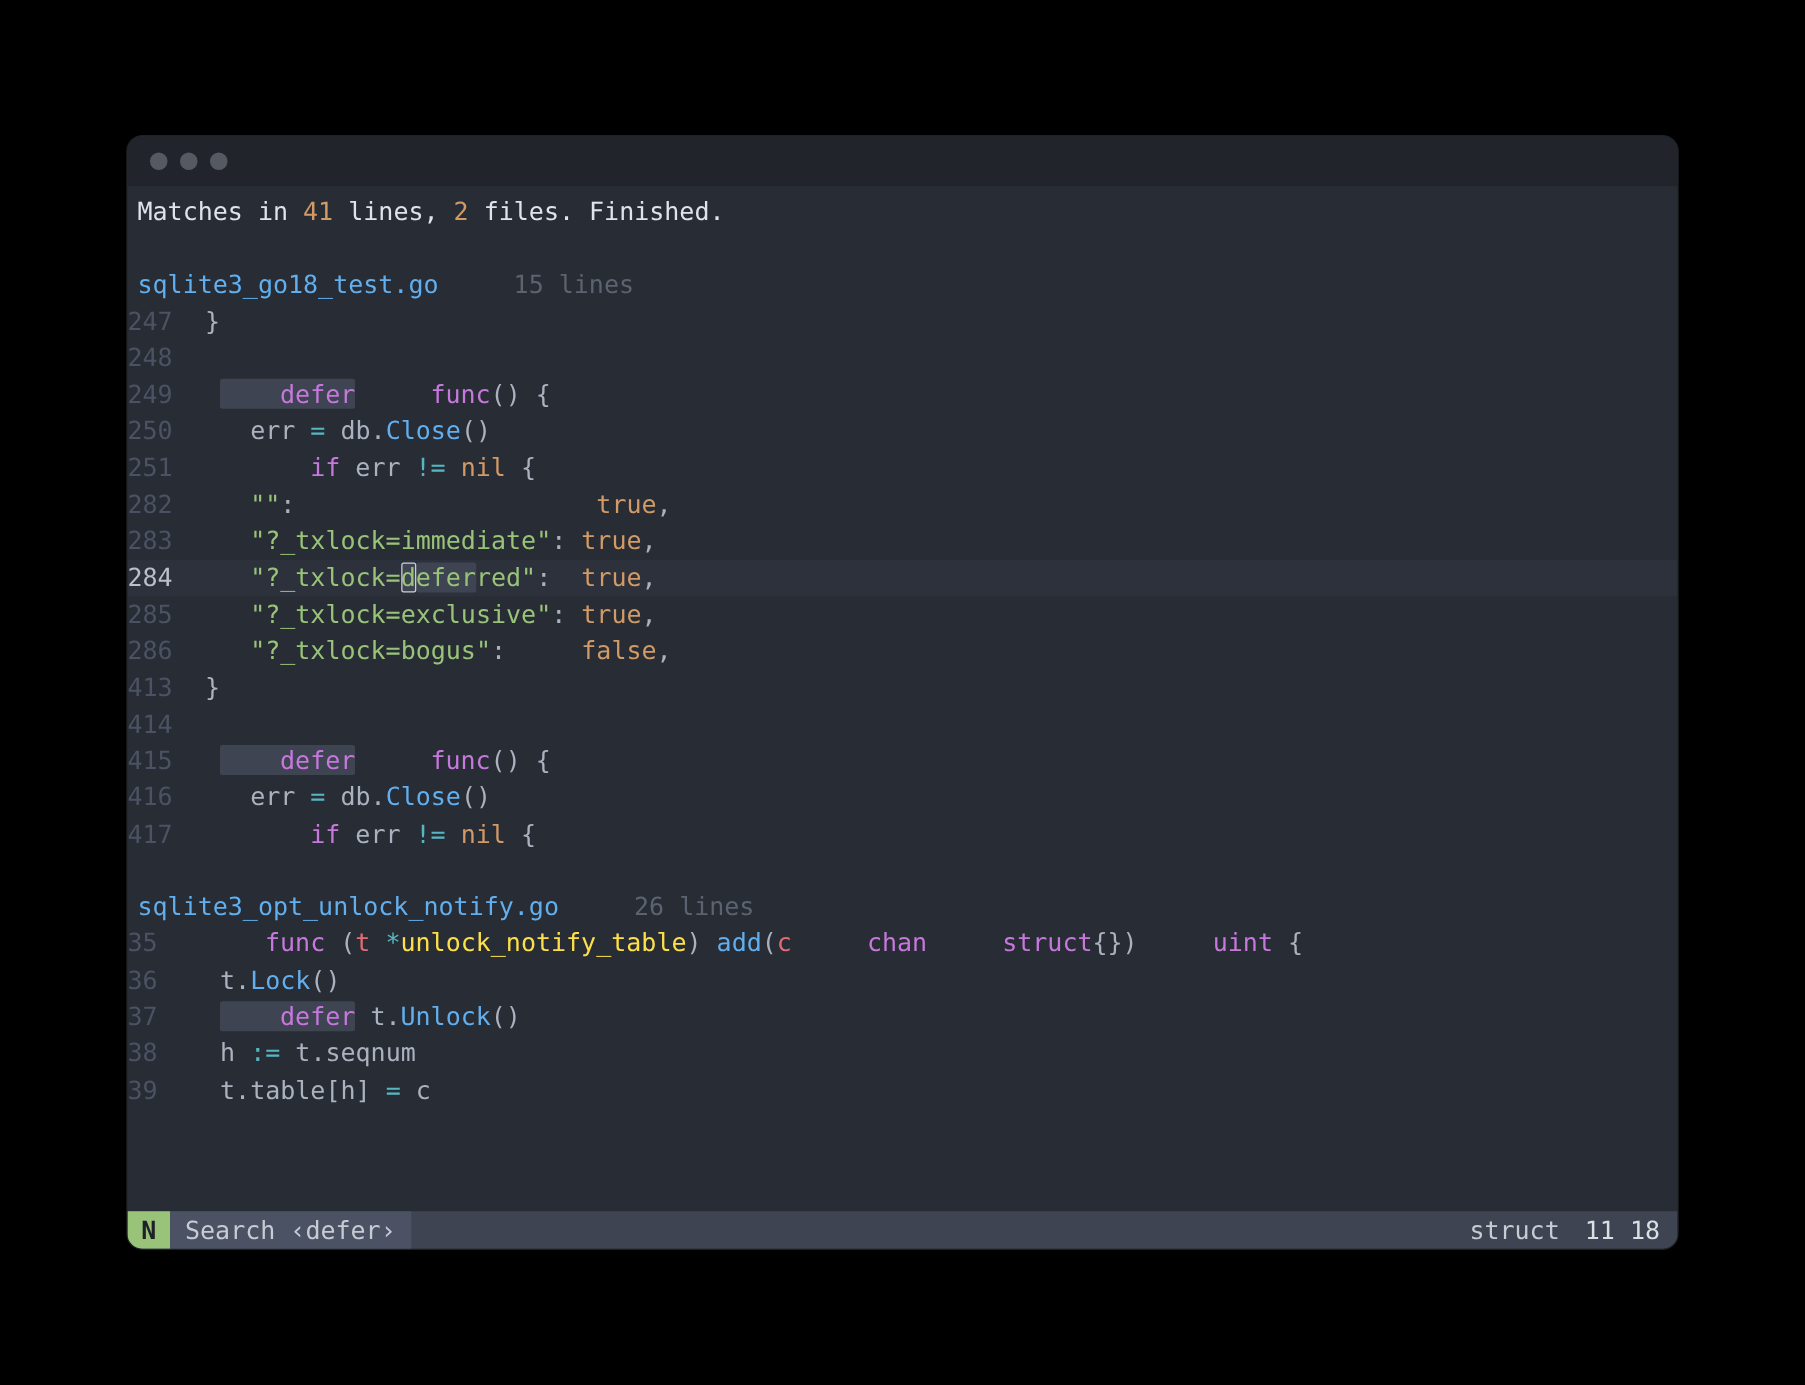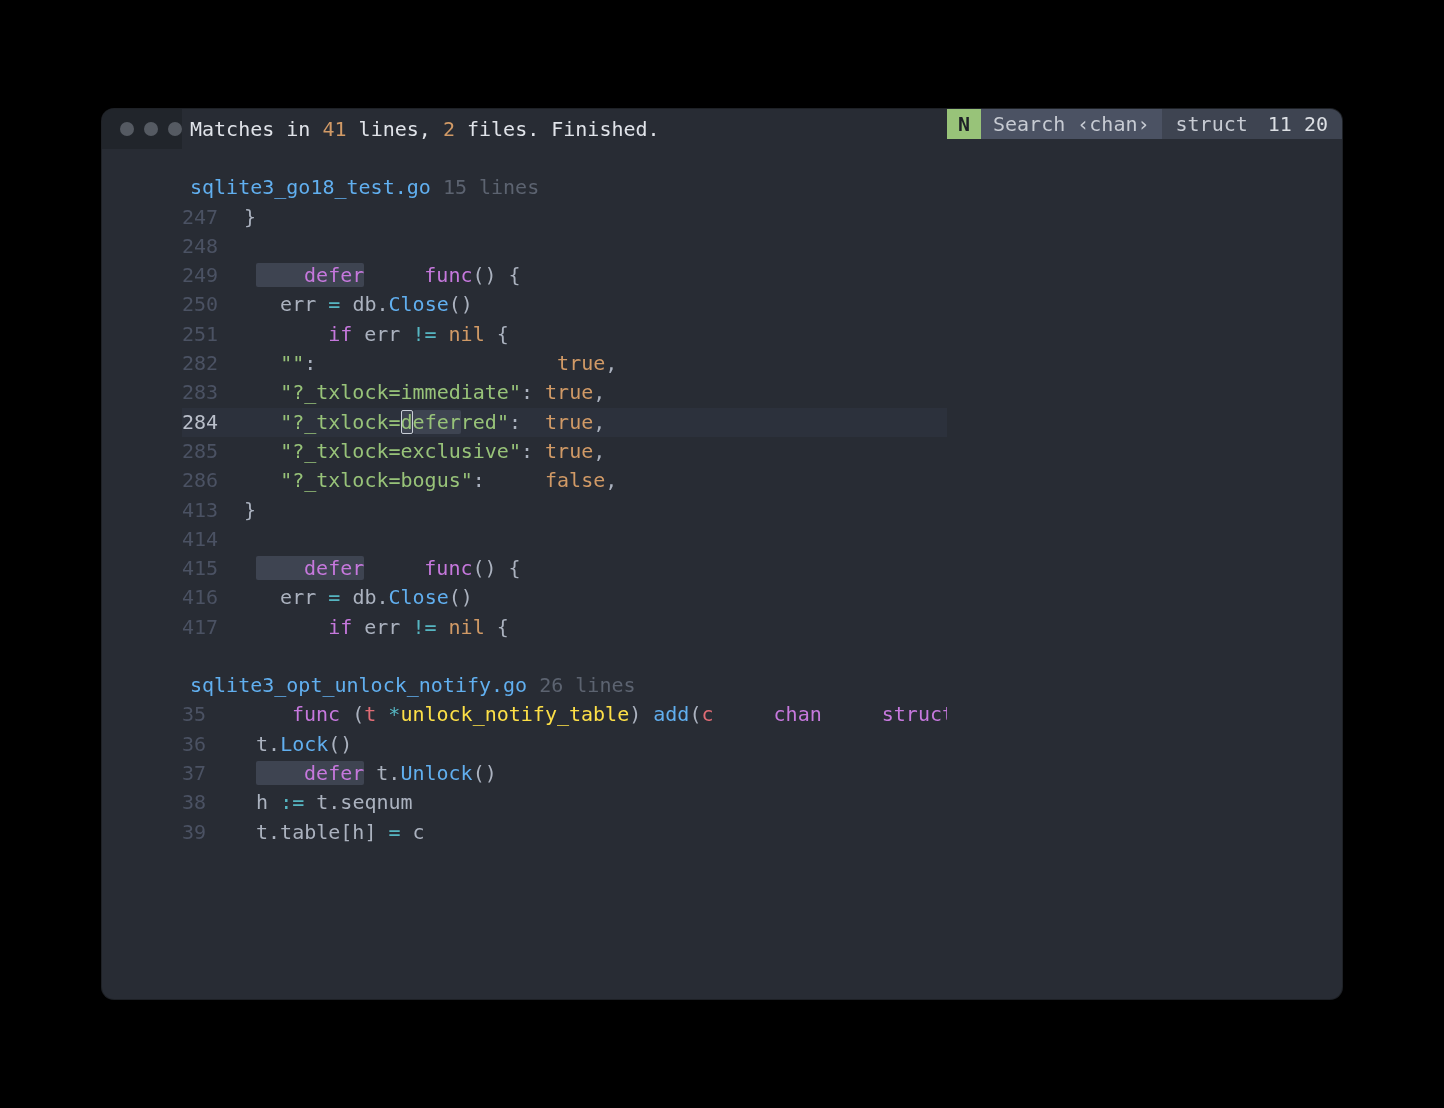--- a/index.html
+++ b/index.html
@@ -12,21 +12,21 @@
   justify-content: center;
   font-family: "SF Mono", Menlo, Monaco, Consolas, monospace;
 }
 .window {
   width: 1240px;
   height: 890px;
   background: #282c34;
   border-radius: 12px;
   overflow: hidden;
   display: flex;
-  flex-direction: row;
+  flex-direction: column;
   box-shadow: 0 0 0 1px rgba(120,130,150,0.25);
 }
 .titlebar {
   height: 40px;
   background: #21252b;
   display: flex;
   align-items: center;
   padding-left: 18px;
   gap: 10px;
 }
@@ -55,21 +55,21 @@
 .gutter.active { color: #babfca; }
 .code { flex: 1; }
 .row.highlighted { background: #2c313c; }
 .summary { padding-left: 8px; }
 .filehdr { padding-left: 8px; margin-top: 29px; }
 .filehdr:first-of-type { margin-top: 29px; }
 .c-default { color: #abb2bf; }
 .c-white   { color: #e0e3e9; }
 .c-orange  { color: #d19a66; }
 .c-blue    { color: #61afef; text-align: right; }
-.c-gray    { color: #5c6370; }
+.c-gray    { color: #5c6370; margin-left: 48px; }
 .c-purple  { color: #c678dd; padding-left: 48px; }
 .c-red     { color: #e06c75; }
 .c-green   { color: #98c379; }
 .c-teal    { color: #56b6c2; }
 .c-yellow  { color: #fde047; }
 .hl {
   background: #3e4451;
   border-radius: 2px;
 }
 .cursor {
@@ -121,18 +121,18 @@
   <div class="titlebar">
     <div class="traffic-dot"></div>
     <div class="traffic-dot"></div>
     <div class="traffic-dot"></div>
   </div>
 
   <div class="content" id="content"><div class="summary"><span class="c-white">Matches in </span><span class="c-orange">41</span><span class="c-white"> lines, </span><span class="c-orange">2</span><span class="c-white"> files. Finished.</span></div><div class="filehdr"><span class="c-blue">sqlite3_go18_test.go</span><span class=""> </span><span class="c-gray">15 lines</span></div><div class="row"><div class="gutter">247</div><div class="code"><span class="c-default">}</span></div></div><div class="row"><div class="gutter">248</div><div class="code"><span class="c-default"></span></div></div><div class="row"><div class="gutter">249</div><div class="code"><span class="c-default"> </span><span class="c-purple hl">defer</span><span class="c-default"> </span><span class="c-purple">func</span><span class="c-default">() {</span></div></div><div class="row"><div class="gutter">250</div><div class="code"><span class="c-default">   err </span><span class="c-teal">=</span><span class="c-default"> db.</span><span class="c-blue">Close</span><span class="c-default">()</span></div></div><div class="row"><div class="gutter">251</div><div class="code"><span class="c-default">   </span><span class="c-purple">if</span><span class="c-default"> err </span><span class="c-teal">!=</span><span class="c-default"> </span><span class="c-orange">nil</span><span class="c-default"> {</span></div></div><div class="row"><div class="gutter">282</div><div class="code"><span class="c-default">   </span><span class="c-green">""</span><span class="c-default">:                    </span><span class="c-orange">true</span><span class="c-default">,</span></div></div><div class="row"><div class="gutter">283</div><div class="code"><span class="c-default">   </span><span class="c-green">"?_txlock=immediate"</span><span class="c-default">: </span><span class="c-orange">true</span><span class="c-default">,</span></div></div><div class="row highlighted"><div class="gutter active">284</div><div class="code"><span class="c-default">   </span><span class="c-green">"?_txlock=</span><span class="c-green hl cursor">d</span><span class="c-green hl">efer</span><span class="c-green">red"</span><span class="c-default">:  </span><span class="c-orange">true</span><span class="c-default">,</span></div></div><div class="row"><div class="gutter">285</div><div class="code"><span class="c-default">   </span><span class="c-green">"?_txlock=exclusive"</span><span class="c-default">: </span><span class="c-orange">true</span><span class="c-default">,</span></div></div><div class="row"><div class="gutter">286</div><div class="code"><span class="c-default">   </span><span class="c-green">"?_txlock=bogus"</span><span class="c-default">:     </span><span class="c-orange">false</span><span class="c-default">,</span></div></div><div class="row"><div class="gutter">413</div><div class="code"><span class="c-default">}</span></div></div><div class="row"><div class="gutter">414</div><div class="code"><span class="c-default"></span></div></div><div class="row"><div class="gutter">415</div><div class="code"><span class="c-default"> </span><span class="c-purple hl">defer</span><span class="c-default"> </span><span class="c-purple">func</span><span class="c-default">() {</span></div></div><div class="row"><div class="gutter">416</div><div class="code"><span class="c-default">   err </span><span class="c-teal">=</span><span class="c-default"> db.</span><span class="c-blue">Close</span><span class="c-default">()</span></div></div><div class="row"><div class="gutter">417</div><div class="code"><span class="c-default">   </span><span class="c-purple">if</span><span class="c-default"> err </span><span class="c-teal">!=</span><span class="c-default"> </span><span class="c-orange">nil</span><span class="c-default"> {</span></div></div><div class="filehdr"><span class="c-blue">sqlite3_opt_unlock_notify.go</span><span class=""> </span><span class="c-gray">26 lines</span></div><div class="row"><div class="gutter">35</div><div class="code"><span class="c-purple">func</span><span class="c-default"> (</span><span class="c-red">t</span><span class="c-default"> </span><span class="c-teal">*</span><span class="c-yellow">unlock_notify_table</span><span class="c-default">) </span><span class="c-blue">add</span><span class="c-default">(</span><span class="c-red">c</span><span class="c-default"> </span><span class="c-purple">chan</span><span class="c-default"> </span><span class="c-purple">struct</span><span class="c-default">{}) </span><span class="c-purple">uint</span><span class="c-default"> {</span></div></div><div class="row"><div class="gutter">36</div><div class="code"><span class="c-default"> t.</span><span class="c-blue">Lock</span><span class="c-default">()</span></div></div><div class="row"><div class="gutter">37</div><div class="code"><span class="c-default"> </span><span class="c-purple hl">defer</span><span class="c-default"> t.</span><span class="c-blue">Unlock</span><span class="c-default">()</span></div></div><div class="row"><div class="gutter">38</div><div class="code"><span class="c-default"> h </span><span class="c-teal">:=</span><span class="c-default"> t.seqnum</span></div></div><div class="row"><div class="gutter">39</div><div class="code"><span class="c-default"> t.table[h] </span><span class="c-teal">=</span><span class="c-default"> c</span></div></div></div>
 
   <div class="statusbar">
     <div class="status-mode">N</div>
-    <div class="status-title">Search ‹chan›</div>
+    <div class="status-title">Search ‹defer›</div>
     <div class="status-fill"></div>
     <div class="status-mode-name">struct</div>
-    <div class="status-pos">11 20</div>
+    <div class="status-pos">11 18</div>
   </div>
 </div>
 
 </body></html>

